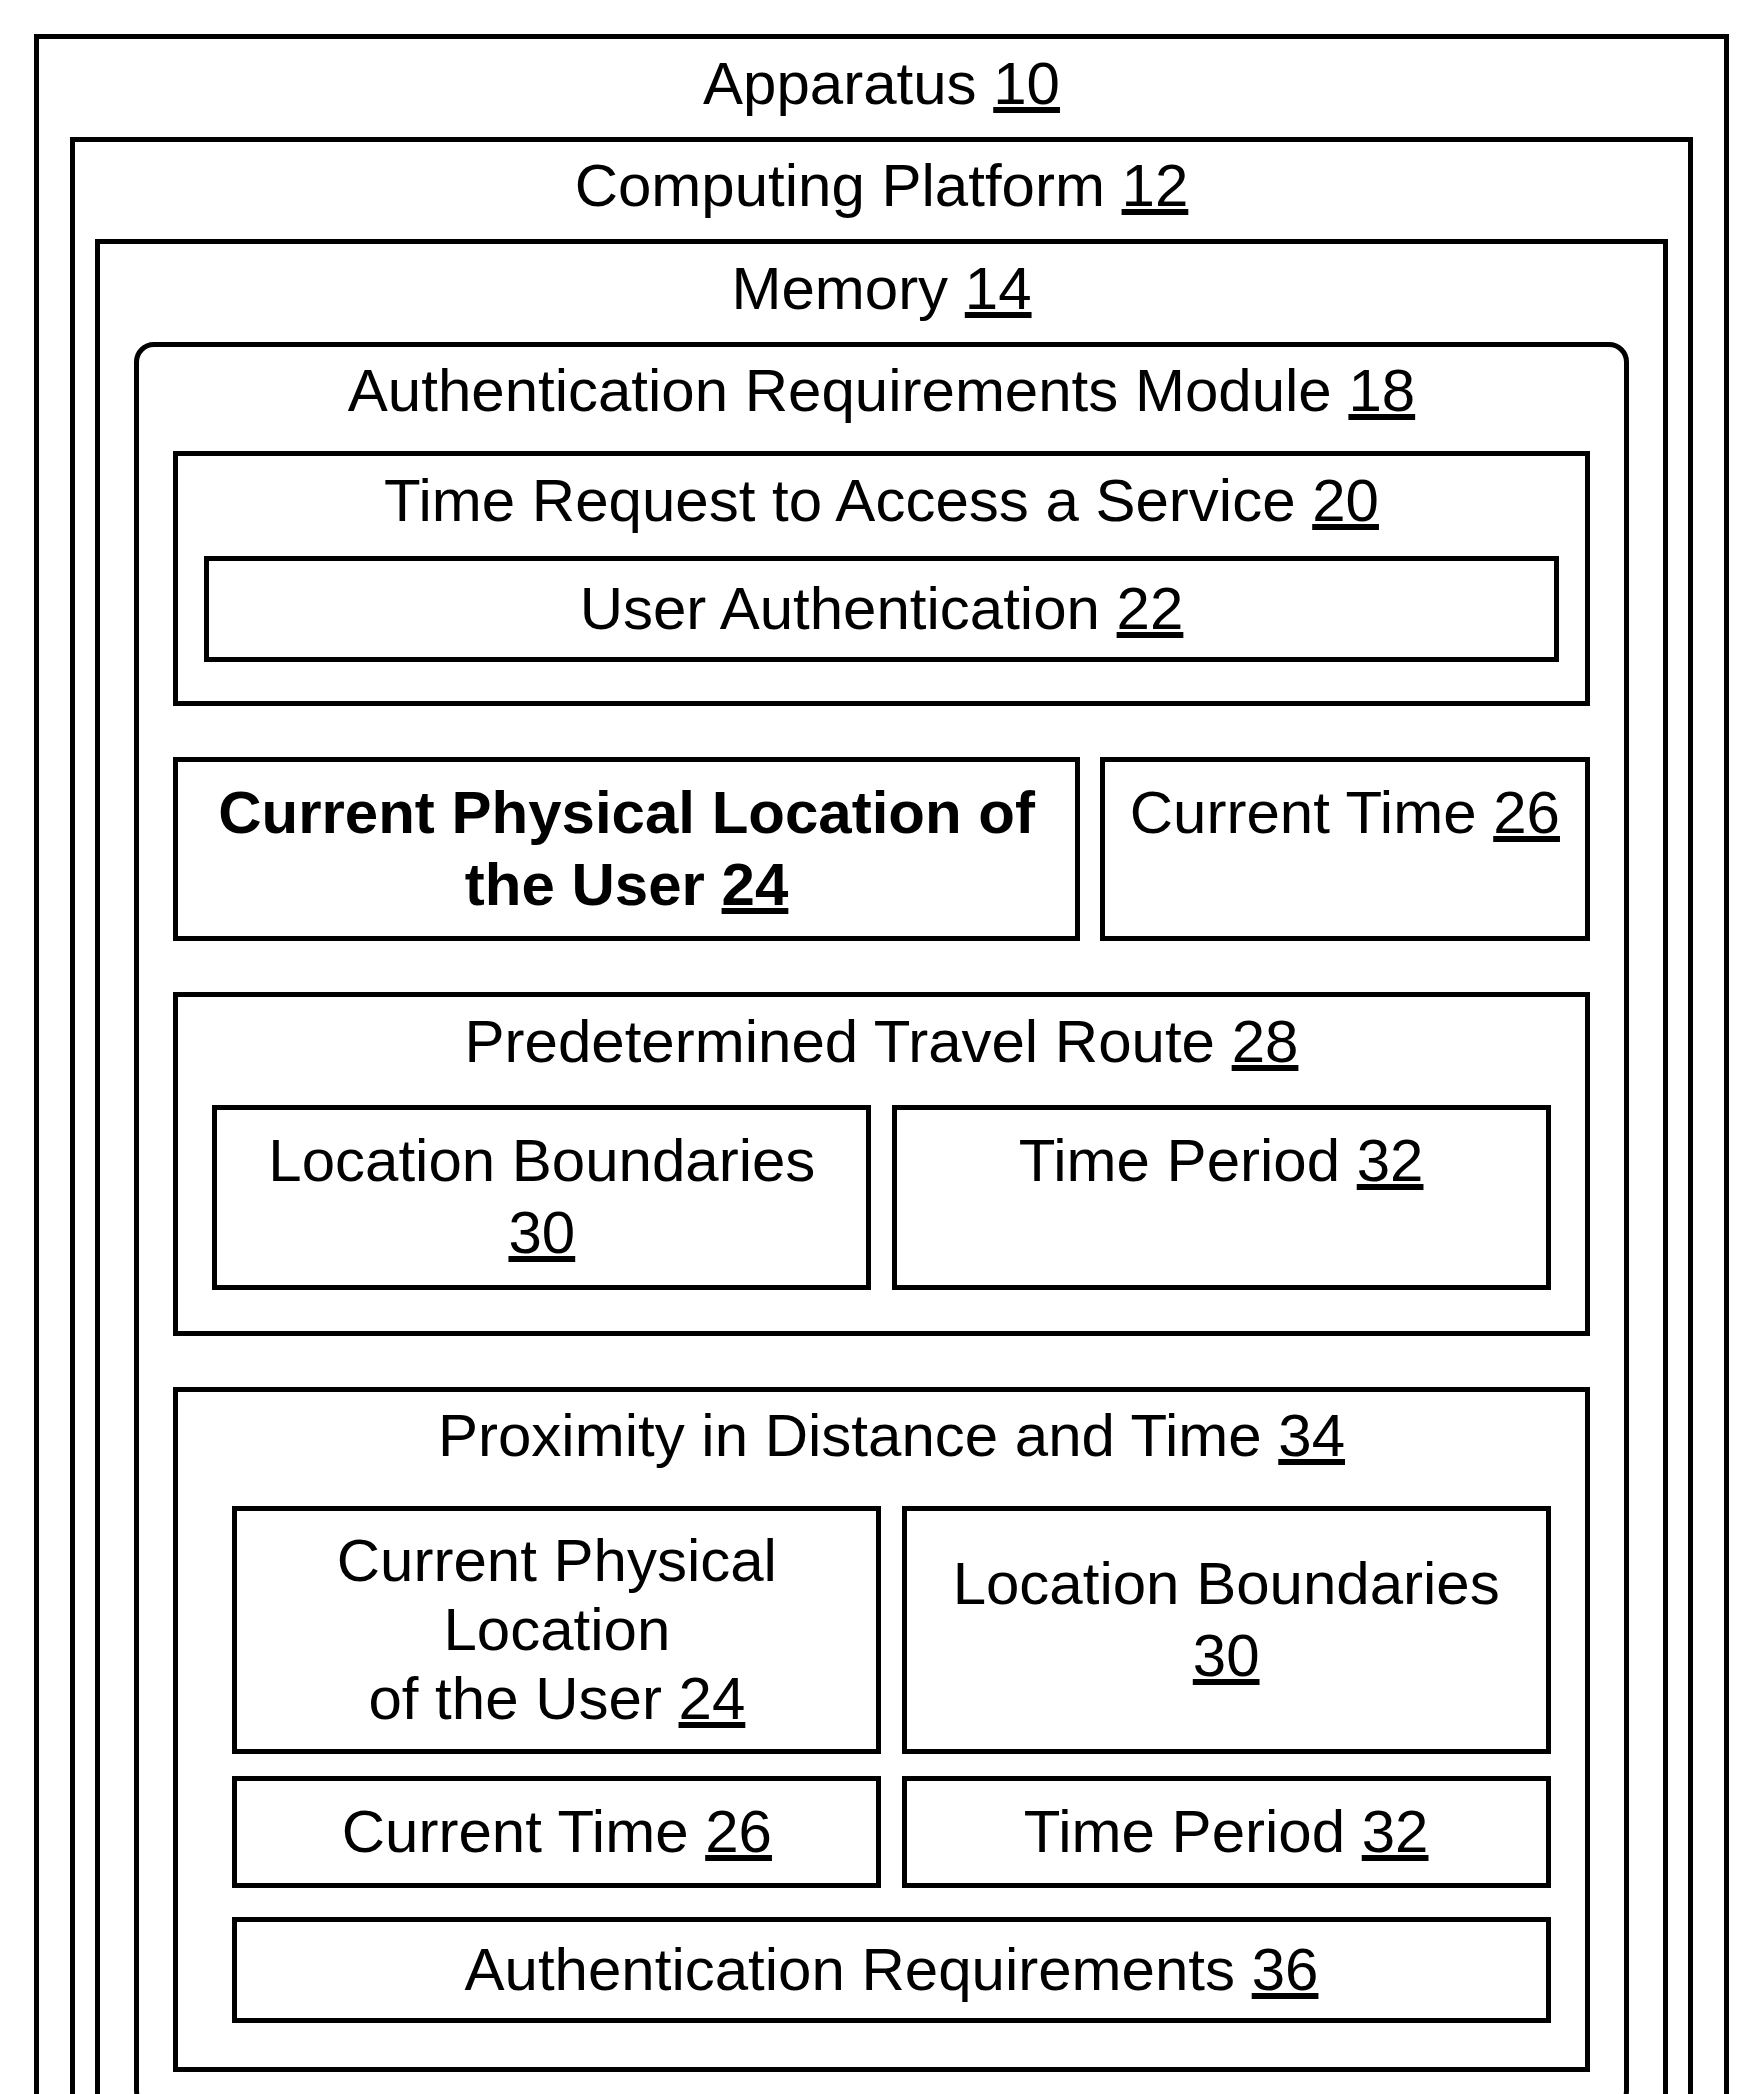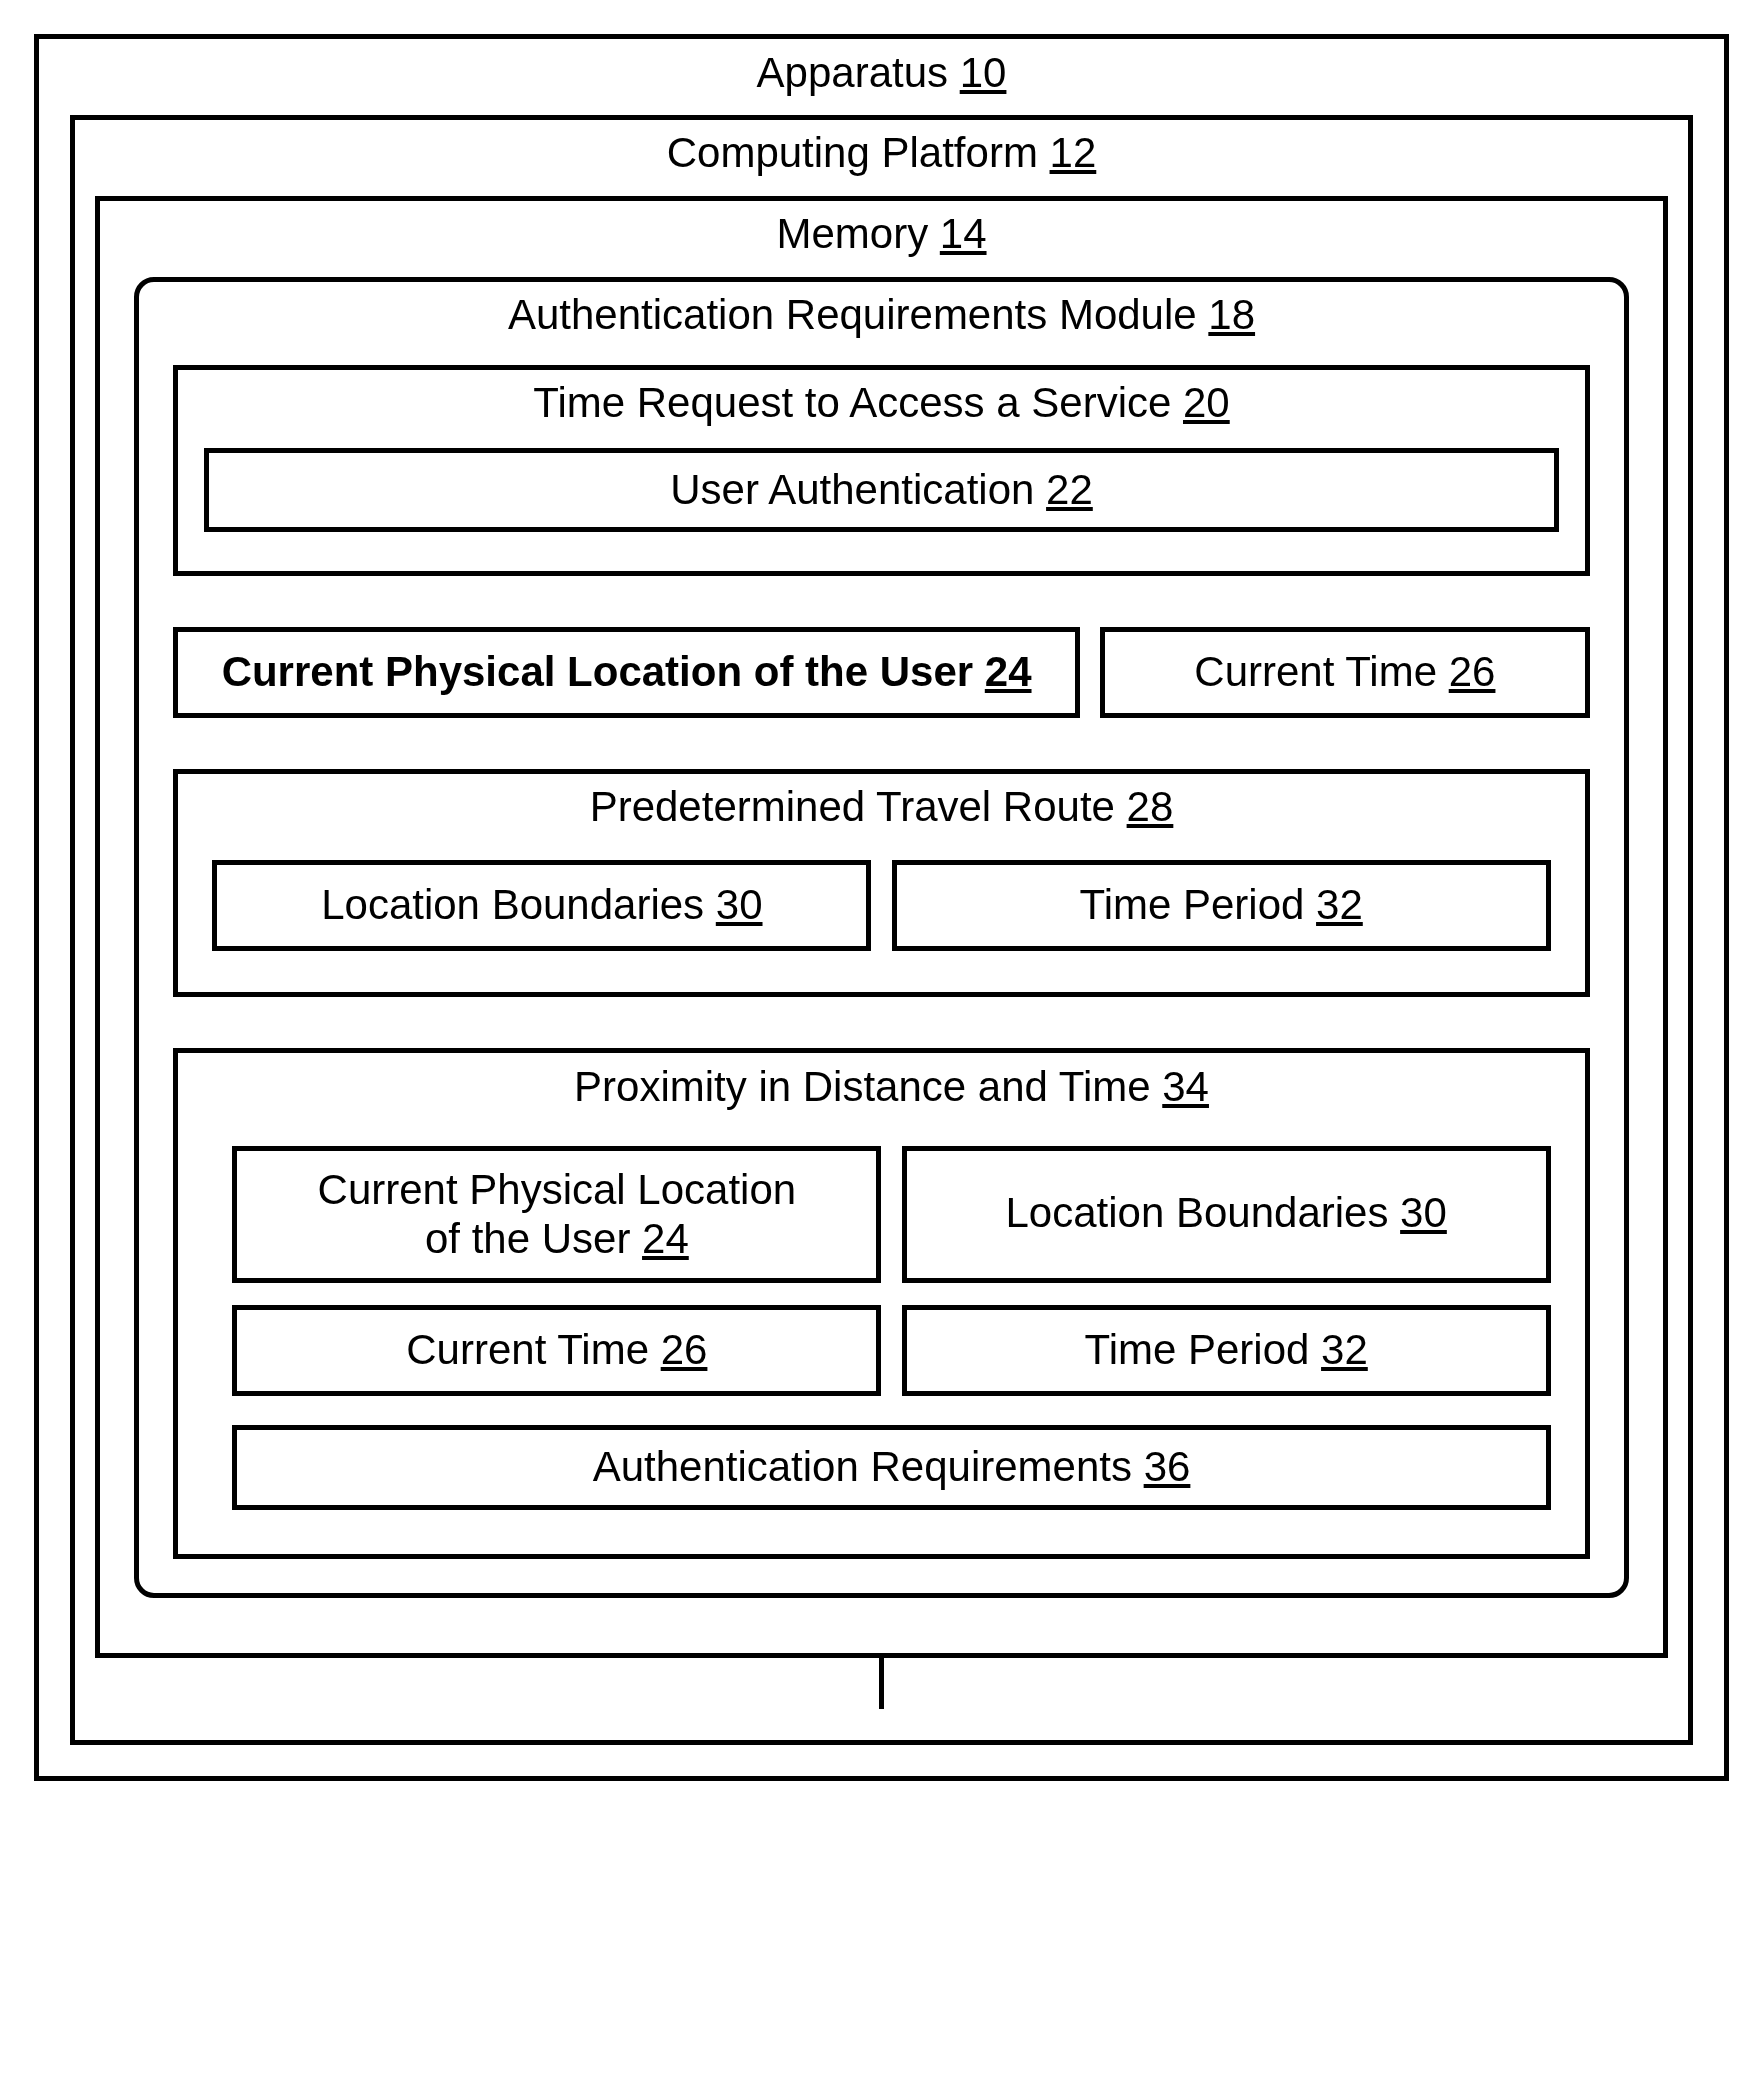--- a/index.html
+++ b/index.html
@@ -9,21 +9,21 @@
     color: #000;
     width: 1763px;
     padding: 34px;
   }
   .box {
     border: 5.1px solid #000;
     background: #fff;
   }
   .title {
     text-align: center;
-    font-size: 42px;
+    font-size: 60px;
     line-height: 1.2;
     padding: 8.5px 6.8px 12px 6.8px;
   }
   .num { text-decoration: underline; }
 
   
   .apparatus { padding: 0 31px 31px 31px; }
 
   
   .computing { margin-top: 5.1px; padding: 0 20.4px 31px 20.4px; }

